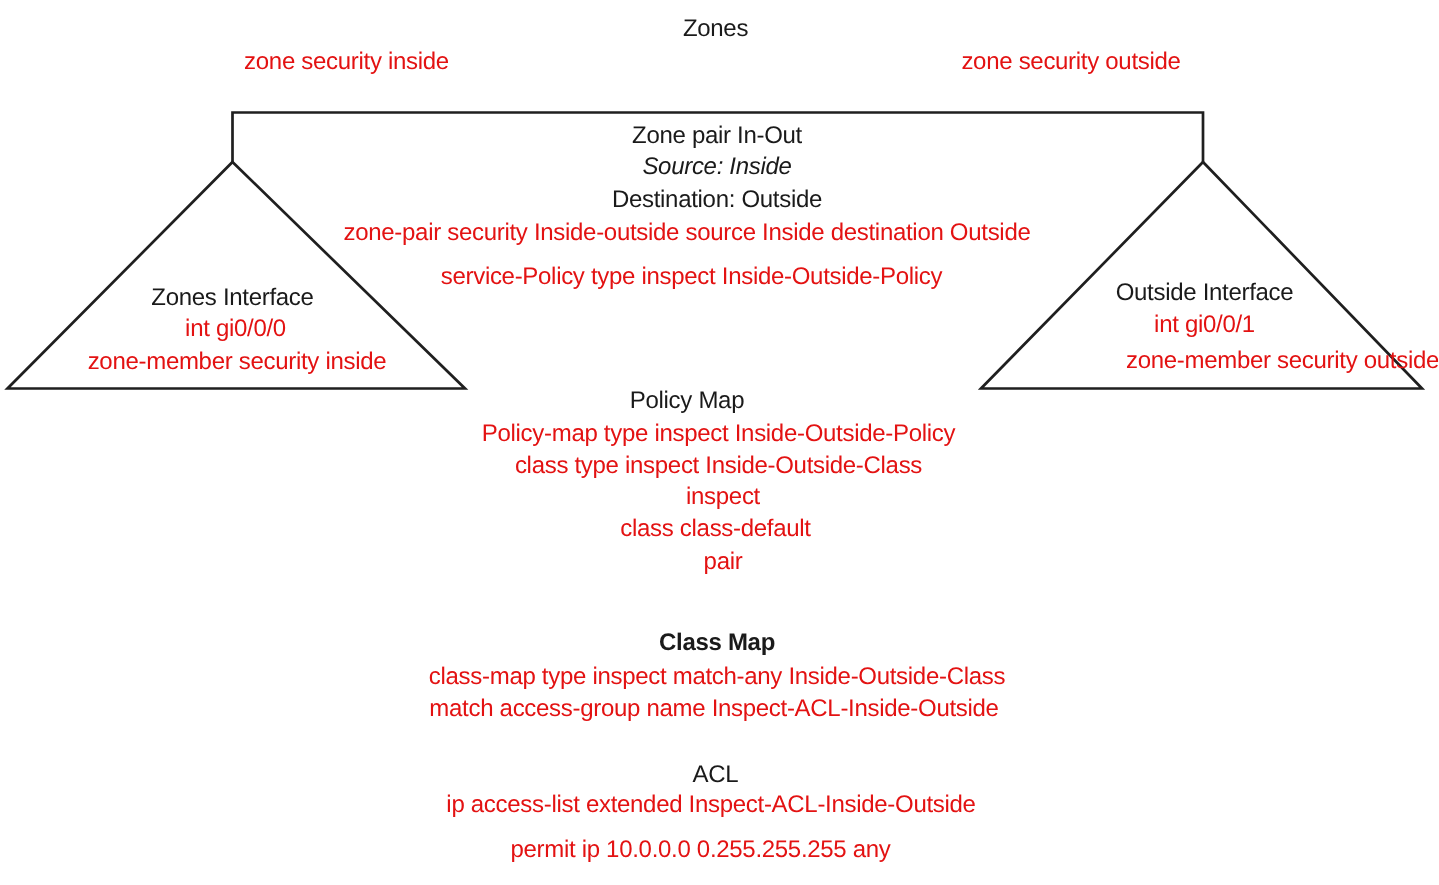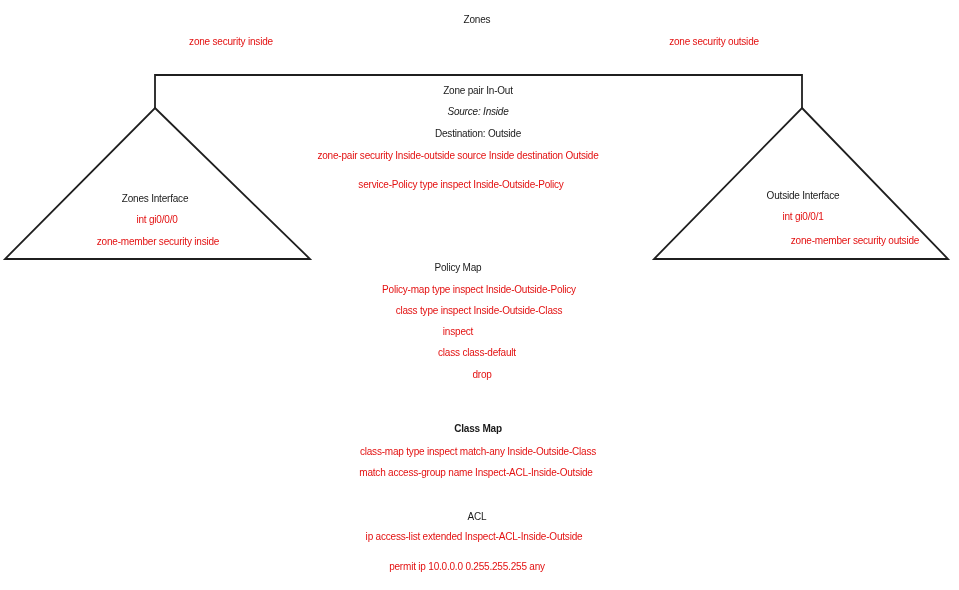--- a/index.html
+++ b/index.html
@@ -19,21 +19,21 @@
     position: absolute;
     left: 0;
     top: 0;
     width: 959px;
     height: 590px;
   }
   .t {
     position: absolute;
     transform: translateX(-50%);
     white-space: nowrap;
-    font-size: 10px;
+    font-size: 16px;
     line-height: 17px;
     letter-spacing: -0.2px;
   }
   .k { color: var(--text-color, #1a1a1a); }
   .r { color: var(--cmd-color, #e31212); }
 </style>
 </head>
 <body>
 
 <div id="canvas">
@@ -58,23 +58,23 @@
   <div class="t r" style="left:157px; top:211px;">int gi0/0/0</div>
   <div class="t r" style="left:158px; top:233px;">zone-member security inside</div>
 
   <div class="t k" style="left:803px; top:187px;">Outside Interface</div>
   <div class="t r" style="left:803px; top:208px;">int gi0/0/1</div>
   <div class="t r" style="left:807px; top:232px;margin-left:48px;">zone-member security outside</div>
 
   <div class="t k" style="left:458px; top:259px;">Policy Map</div>
   <div class="t r" style="left:479px; top:281px;">Policy-map type inspect Inside-Outside-Policy</div>
   <div class="t r" style="left:479px; top:302px;text-align:center;">class type inspect Inside-Outside-Class</div>
-  <div class="t r" style="left:458px; top:323px;">inspect</div>
+  <div class="t r" style="left:482px; top:323px;">inspect</div>
   <div class="t r" style="left:477px; top:344px;">class class-default</div>
-  <div class="t r" style="left:482px; top:366px;">drop</div>
+  <div class="t r" style="left:482px; top:366px;">pair</div>
 
   <div class="t k" style="left:478px; top:420px;font-weight:bold;">Class Map</div>
   <div class="t r" style="left:478px; top:443px;">class-map type inspect match-any Inside-Outside-Class</div>
   <div class="t r" style="left:476px; top:464px;">match access-group name Inspect-ACL-Inside-Outside</div>
 
   <div class="t k" style="left:477px; top:508px;">ACL</div>
   <div class="t r" style="left:474px; top:528px;">ip access-list extended Inspect-ACL-Inside-Outside</div>
   <div class="t r" style="left:467px; top:558px;">permit ip 10.0.0.0 0.255.255.255 any</div>
 
 </div>

